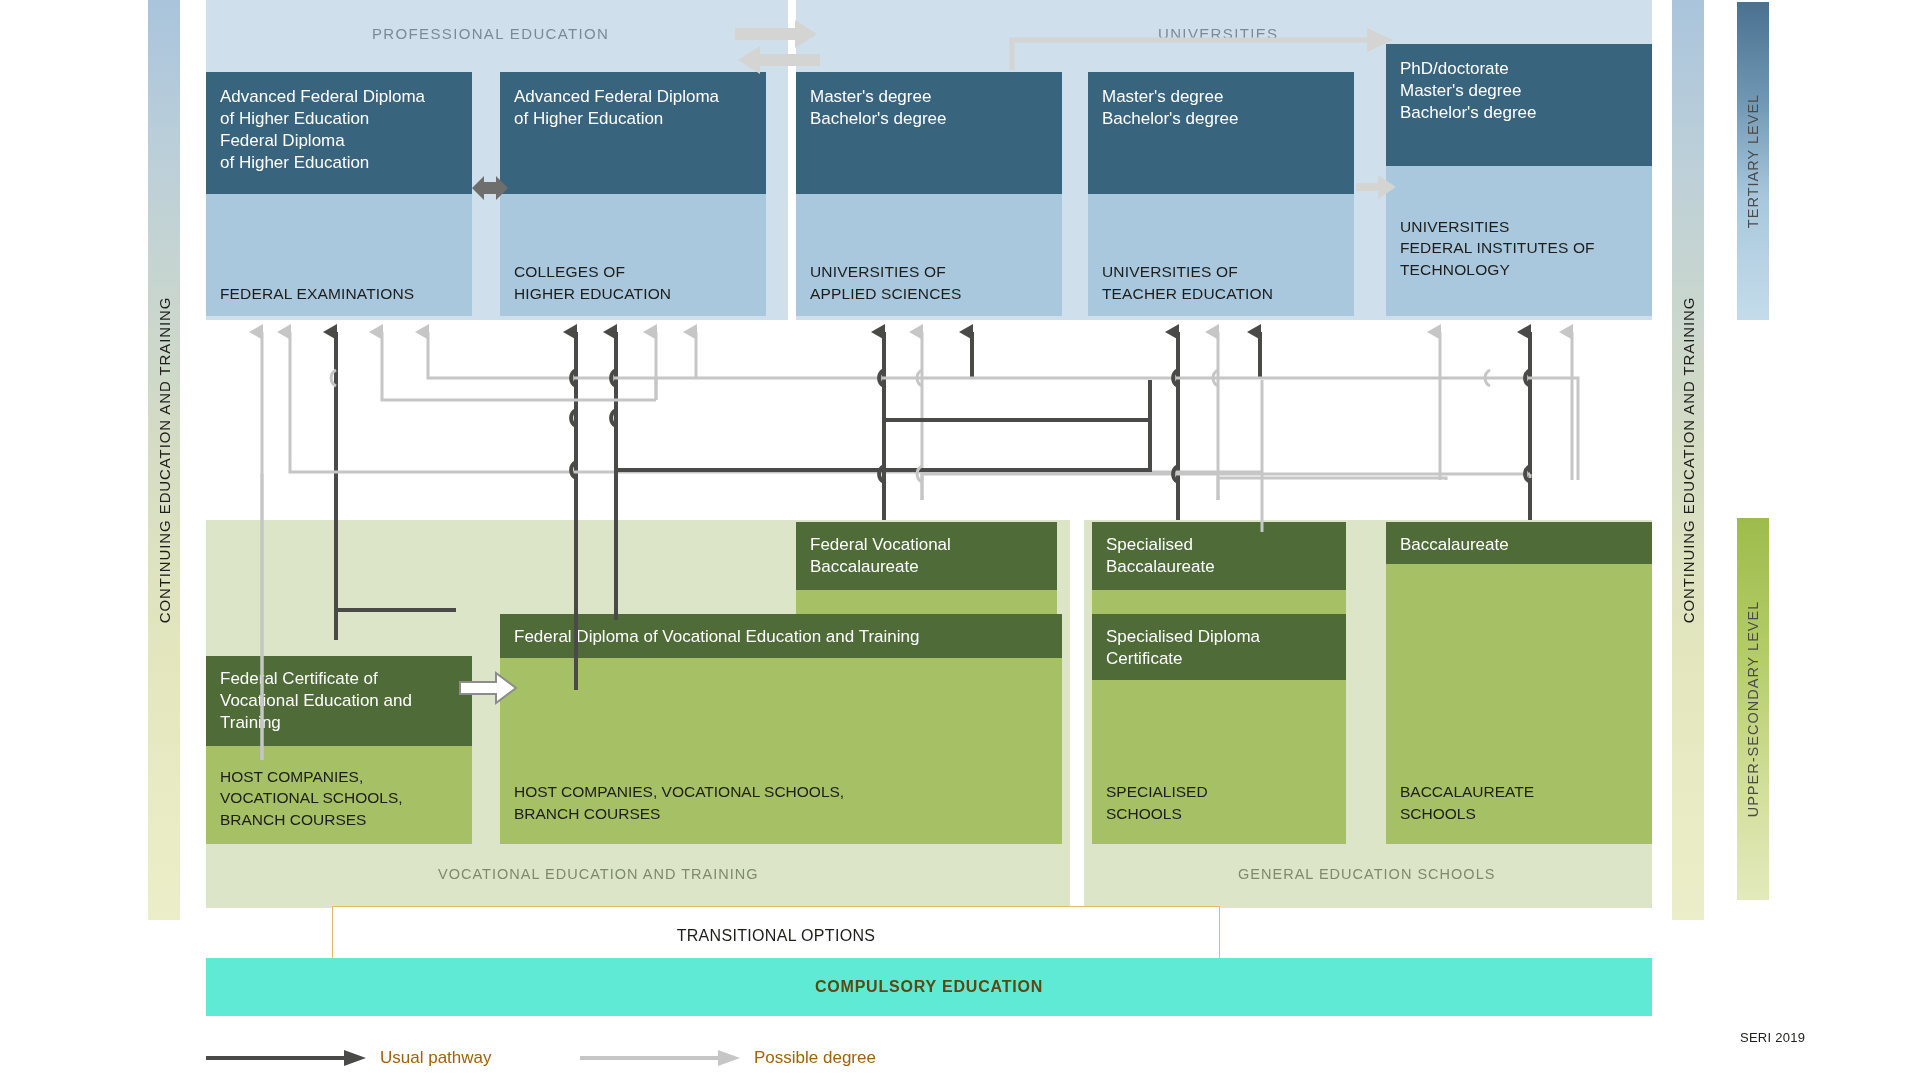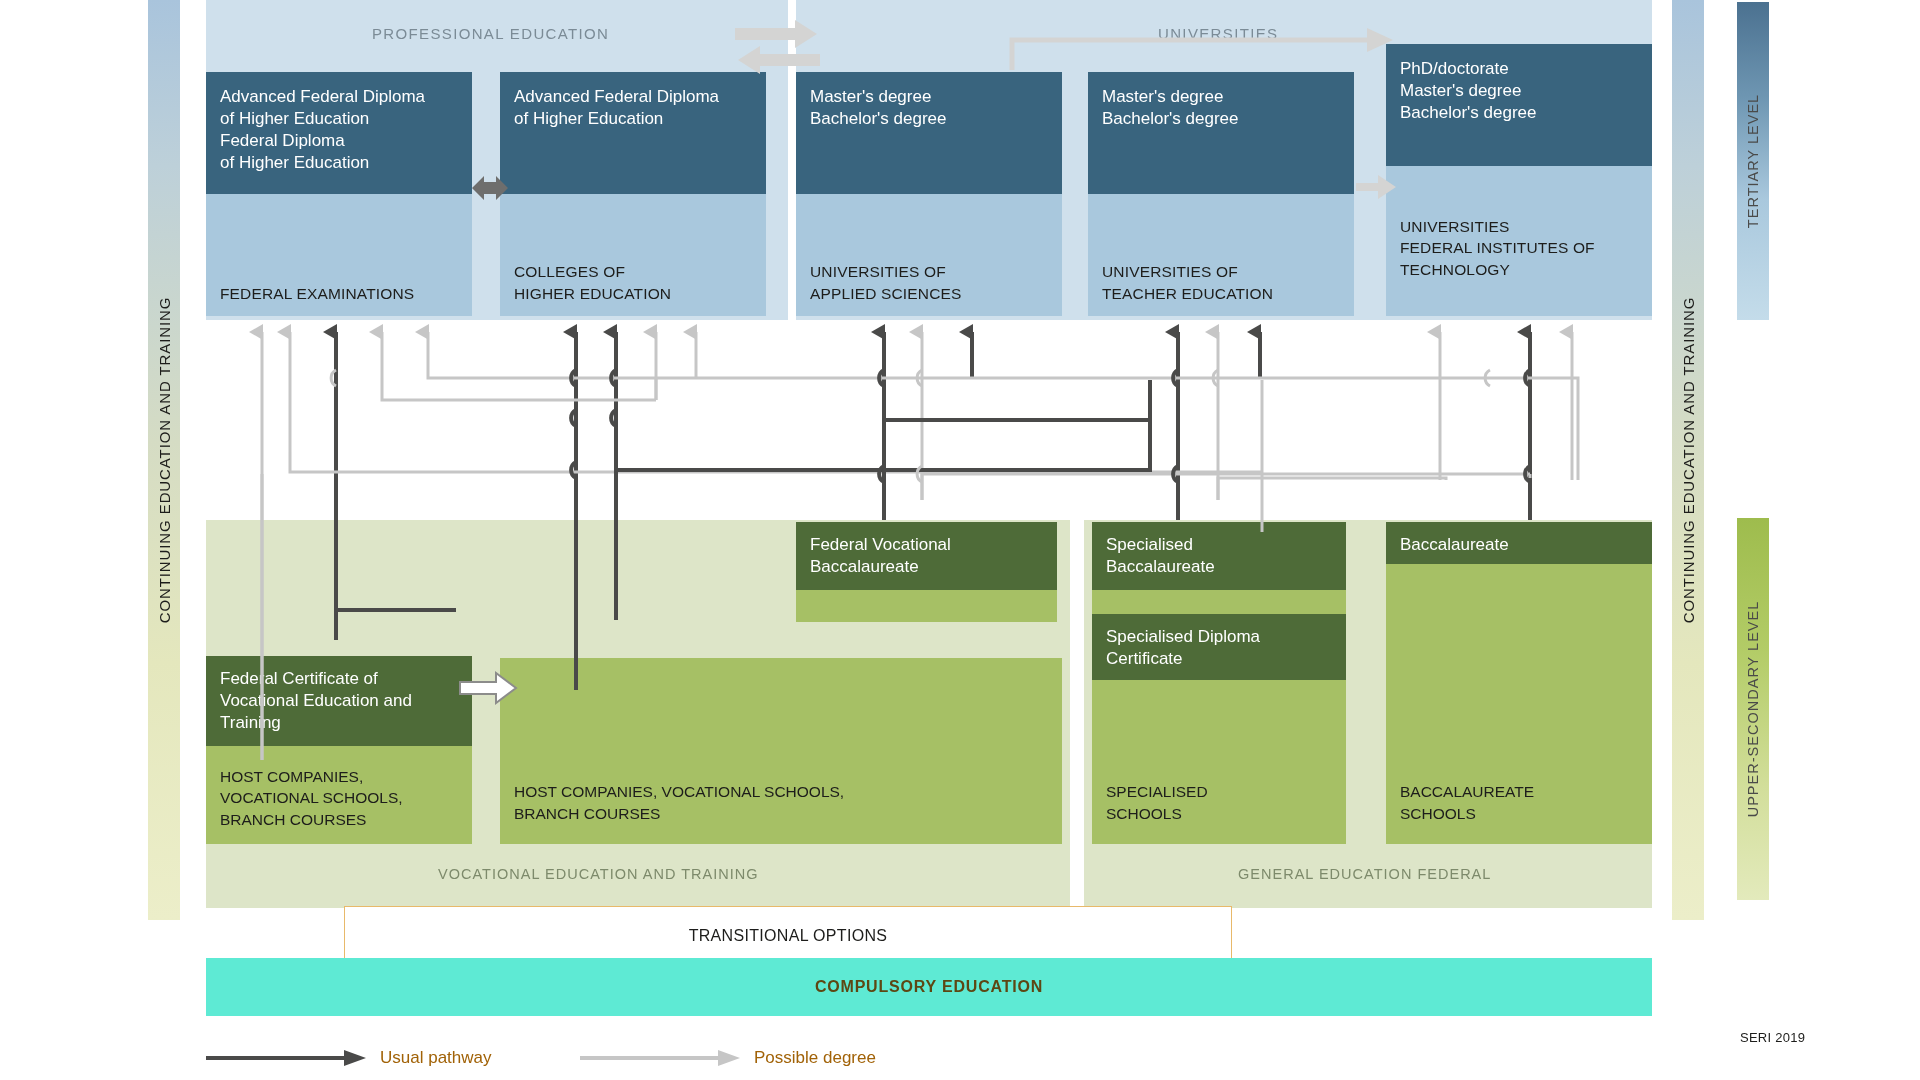--- a/index.html
+++ b/index.html
@@ -191,21 +191,21 @@
       <div class="inner" style="white-space:pre-line; bottom:36px;">UNIVERSITIES
 FEDERAL INSTITUTES OF
 TECHNOLOGY</div>
     </div>
   </div>
 
   <div class="sec-band" style="left:206px; top:520px; width:864px; height:388px;"></div>
   <div class="sec-band" style="left:1084px; top:520px; width:568px; height:388px;"></div>
 
   <span class="sec-band-title" style="left:438px; top:866px;">VOCATIONAL EDUCATION AND TRAINING</span>
-  <span class="sec-band-title" style="left:1238px; top:866px;">GENERAL EDUCATION FEDERAL</span>
+  <span class="sec-band-title" style="left:1238px; top:866px;">GENERAL EDUCATION SCHOOLS</span>
 
   <div class="gcol" style="left:796px; top:522px; width:261px; height:100px;">
     <div class="gdark" style="top:0; height:68px; white-space:pre-line;">Federal Vocational
 Baccalaureate</div>
     <div class="glight" style="top:68px; height:32px;"></div>
   </div>
 
   <div class="gcol" style="left:1092px; top:522px; width:254px; height:100px;">
     <div class="gdark" style="top:0; height:68px; white-space:pre-line;">Specialised
 Baccalaureate</div>
@@ -214,20 +214,21 @@
 
   <div class="gcol" style="left:1386px; top:522px; width:266px; height:322px;">
     <div class="gdark" style="top:0; height:42px;">Baccalaureate</div>
     <div class="glight" style="top:42px; height:280px;">
       <div class="inner" style="white-space:pre-line; bottom:20px;">BACCALAUREATE
 SCHOOLS</div>
     </div>
   </div>
 
   <div class="gcol" style="left:500px; top:614px; width:562px; height:230px;">
+    <div class="gdark" style="top:0; height:44px;">Federal Diploma of Vocational Education and Training</div>
     <div class="glight" style="top:44px; height:186px;">
       <div class="inner" style="white-space:pre-line; bottom:20px;">HOST COMPANIES, VOCATIONAL SCHOOLS,
 BRANCH COURSES</div>
     </div>
   </div>
 
   <div class="gcol" style="left:1092px; top:614px; width:254px; height:230px;">
     <div class="gdark" style="top:0; height:66px; white-space:pre-line;">Specialised Diploma
 Certificate</div>
     <div class="glight" style="top:66px; height:164px;">
@@ -240,21 +241,21 @@
     <div class="gdark" style="top:0; height:90px; white-space:pre-line;">Federal Certificate of
 Vocational Education and
 Training</div>
     <div class="glight" style="top:90px; height:98px;">
       <div class="inner" style="white-space:pre-line; bottom:14px;">HOST COMPANIES,
 VOCATIONAL SCHOOLS,
 BRANCH COURSES</div>
     </div>
   </div>
 
-  <div class="transitional" style="left:332px; top:906px; width:888px; height:60px;margin-left:12px;">
+  <div class="transitional" style="left:332px; top:906px; width:888px; height:60px;">
     <span>TRANSITIONAL OPTIONS</span>
   </div>
 
   <div class="compulsory" style="left:206px; top:958px; width:1446px; height:58px;">
     <span>COMPULSORY EDUCATION</span>
   </div>
 
   <div class="legend" style="left:206px; top:1048px;">
     <svg width="160" height="20">
       <line x1="0" y1="10" x2="138" y2="10" stroke="#4a4a49" stroke-width="4"></line>

